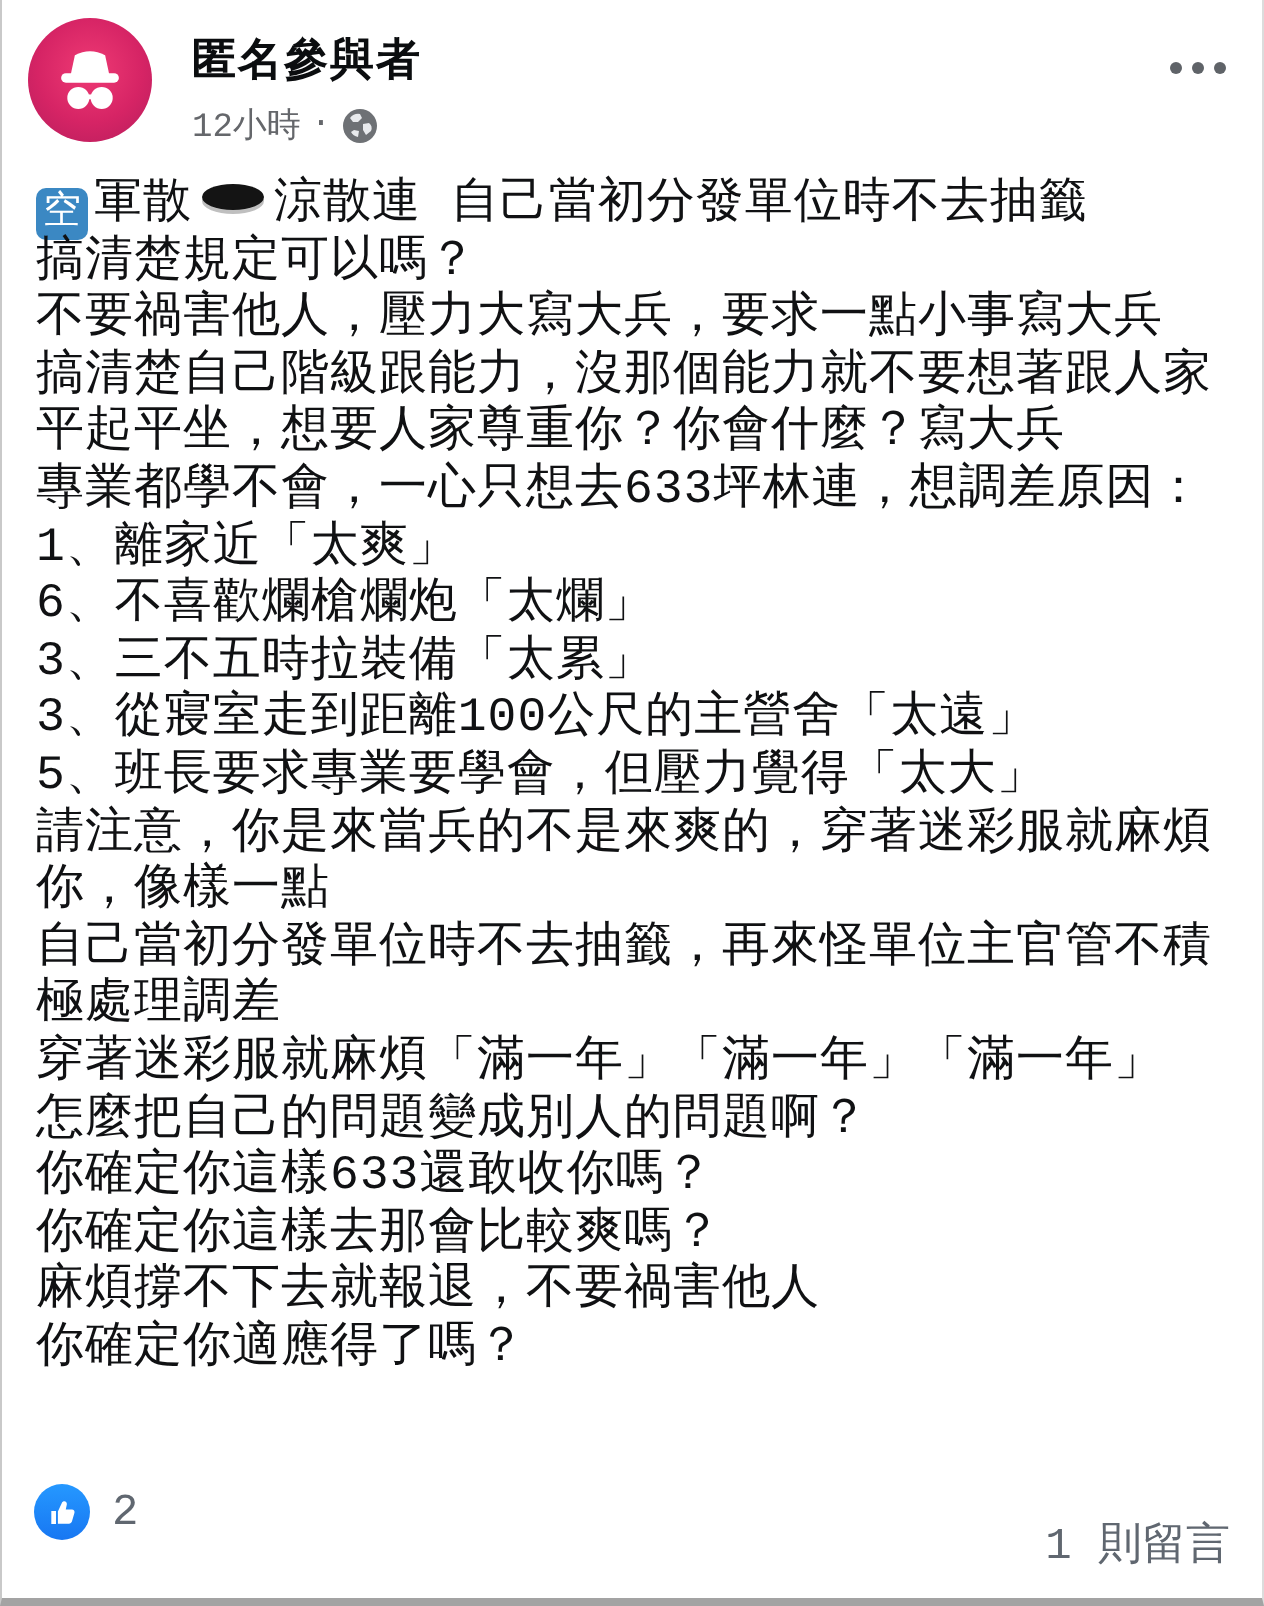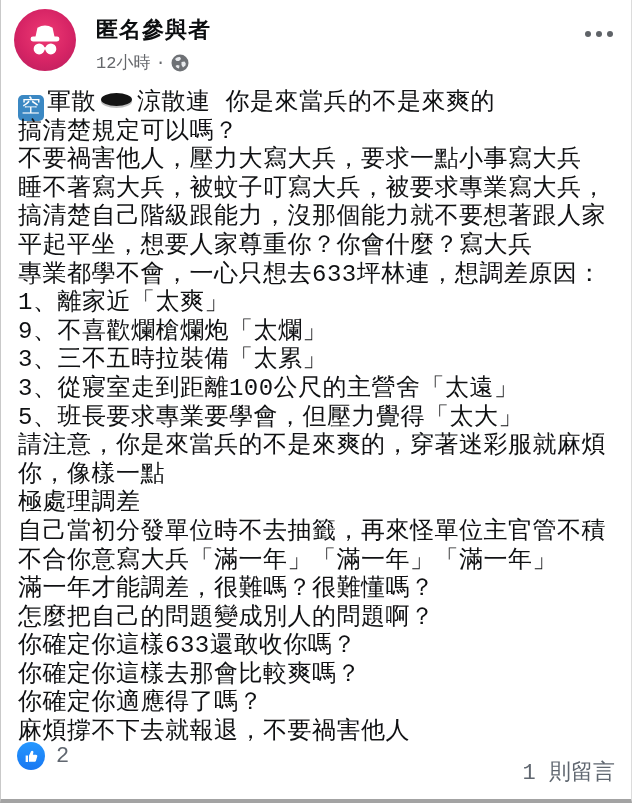--- a/index.html
+++ b/index.html
@@ -97,45 +97,43 @@
       <span class="dot"></span>
       <span class="dot"></span>
       <span class="dot"></span>
     </div>
   </div>
 
   <div class="body">
     <div class="line">
       <span class="emoji-sq">
           <span>空</span>
-        </span><span>軍散</span><span class="emoji-cloud"></span><span>涼散連 你是來當兵的不是來爽的</span>
+        </span><span>軍散</span><span class="emoji-cloud"></span><span>涼散連 自己當初分發單位時不去抽籤</span>
     </div>
     <div>
         <div class="line">搞清楚規定可以嗎？</div>
         <div class="line">不要禍害他人，壓力大寫大兵，要求一點小事寫大兵</div>
-        <div class="line">睡不著寫大兵，被蚊子叮寫大兵，被要求專業寫大兵，</div>
         <div class="line">搞清楚自己階級跟能力，沒那個能力就不要想著跟人家</div>
         <div class="line">平起平坐，想要人家尊重你？你會什麼？寫大兵</div>
         <div class="line">專業都學不會，一心只想去633坪林連，想調差原因：</div>
         <div class="line">1、離家近「太爽」</div>
-        <div class="line">9、不喜歡爛槍爛炮「太爛」</div>
+        <div class="line">6、不喜歡爛槍爛炮「太爛」</div>
         <div class="line">3、三不五時拉裝備「太累」</div>
         <div class="line">3、從寢室走到距離100公尺的主營舍「太遠」</div>
         <div class="line">5、班長要求專業要學會，但壓力覺得「太大」</div>
         <div class="line">請注意，你是來當兵的不是來爽的，穿著迷彩服就麻煩</div>
         <div class="line">你，像樣一點</div>
+        <div class="line">自己當初分發單位時不去抽籤，再來怪單位主官管不積</div>
         <div class="line">極處理調差</div>
-        <div class="line">自己當初分發單位時不去抽籤，再來怪單位主官管不積</div>
-        <div class="line">不合你意寫大兵「滿一年」「滿一年」「滿一年」</div>
-        <div class="line">滿一年才能調差，很難嗎？很難懂嗎？</div>
+        <div class="line">穿著迷彩服就麻煩「滿一年」「滿一年」「滿一年」</div>
         <div class="line">怎麼把自己的問題變成別人的問題啊？</div>
         <div class="line">你確定你這樣633還敢收你嗎？</div>
         <div class="line">你確定你這樣去那會比較爽嗎？</div>
+        <div class="line">麻煩撐不下去就報退，不要禍害他人</div>
         <div class="line">你確定你適應得了嗎？</div>
-        <div class="line">麻煩撐不下去就報退，不要禍害他人</div>
       </div>
   </div>
 
   <div class="footer">
     <span class="like-badge">
       <svg viewBox="0 0 16 16" aria-hidden="true">
         <path d="M2.5 7h2.2v6.2H2.5zM5.6 13V7.3L7.5 3.2c.2-.45.65-.7 1.1-.7.8 0 1.35.75 1.2 1.5L9.3 6.3h2.9c.85 0 1.45.8 1.2 1.6l-1.2 4.1c-.2.6-.75 1-1.4 1z" fill="#ffffff"></path>
       </svg>
     </span>
     <span class="like-count">2</span>

